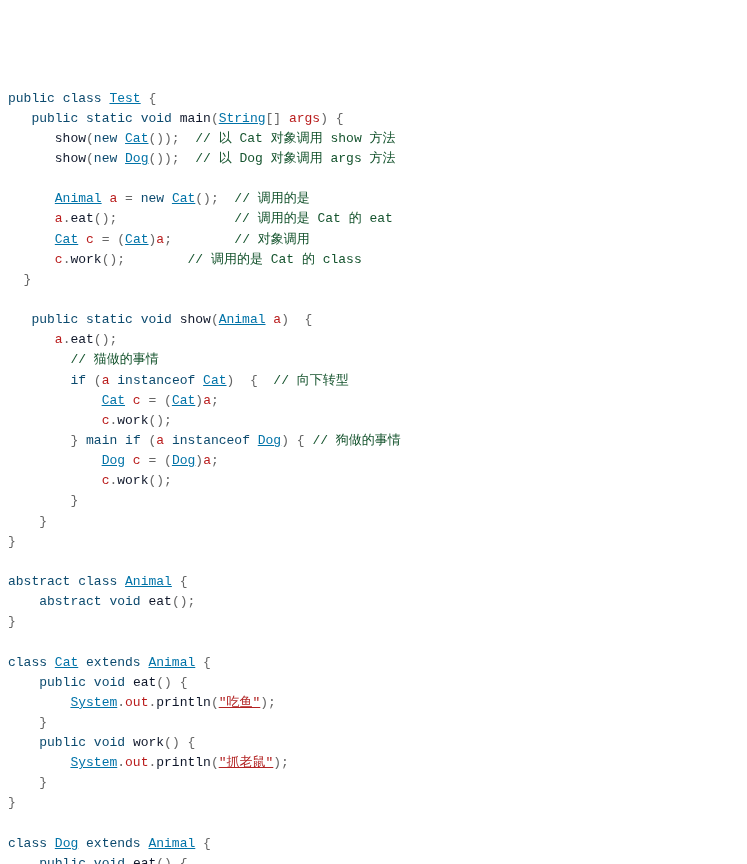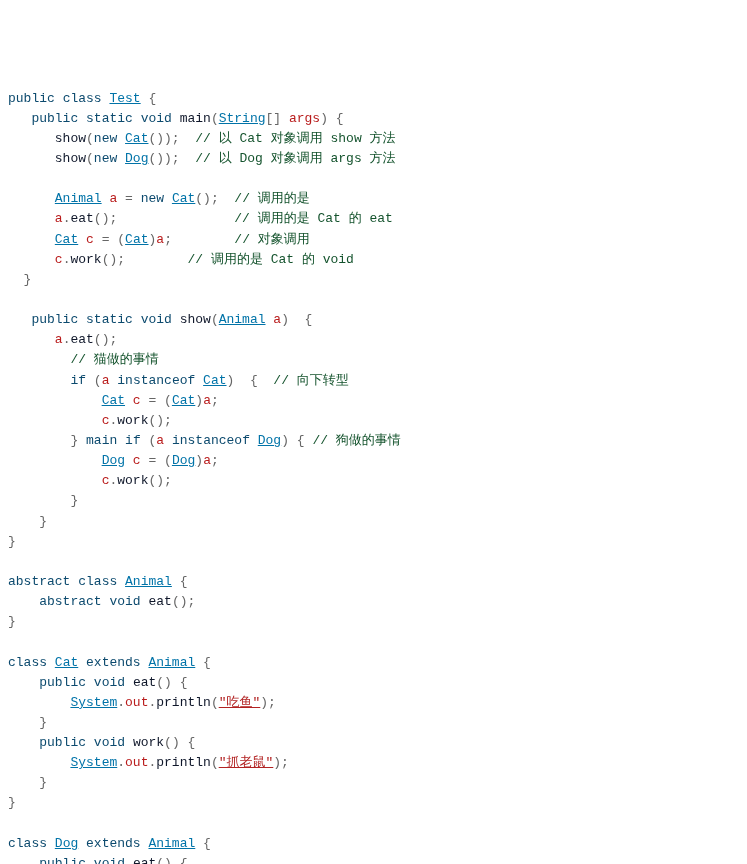--- a/index.html
+++ b/index.html
@@ -29,21 +29,21 @@
 
 
 <div id="code-block"><span class="kw">public</span> <span class="kw">class</span> <span class="type">Test</span> <span class="punc">{</span>
    <span class="kw">public</span> <span class="kw">static</span> <span class="kw">void</span> <span class="call">main</span><span class="punc">(</span><span class="type">String</span><span class="punc">[]</span> <span class="black">args</span><span class="punc">)</span> <span class="punc">{</span>
       <span class="call">show</span><span class="punc">(</span><span class="kw">new</span> <span class="type">Cat</span><span class="punc">());</span>  <span class="comment">// 以 Cat 对象调用 show 方法</span>
       <span class="call">show</span><span class="punc">(</span><span class="kw">new</span> <span class="type">Dog</span><span class="punc">());</span>  <span class="comment">// 以 Dog 对象调用 args 方法</span>
 
       <span class="type">Animal</span> <span class="black">a</span> <span class="punc">=</span> <span class="kw">new</span> <span class="type">Cat</span><span class="punc">();</span>  <span class="comment">// 调用的是</span>
       <span class="black">a</span><span class="punc">.</span><span class="call">eat</span><span class="punc">();</span>               <span class="comment">// 调用的是 Cat 的 eat</span>
       <span class="type">Cat</span> <span class="black">c</span> <span class="punc">=</span> <span class="punc">(</span><span class="type">Cat</span><span class="punc">)</span><span class="black">a</span><span class="punc">;</span>        <span class="comment">// 对象调用</span>
-      <span class="black">c</span><span class="punc">.</span><span class="call">work</span><span class="punc">();</span>        <span class="comment">// 调用的是 Cat 的 void</span>
+      <span class="black">c</span><span class="punc">.</span><span class="call">work</span><span class="punc">();</span>        <span class="comment">// 调用的是 Cat 的 class</span>
   <span class="punc">}</span>
 
    <span class="kw">public</span> <span class="kw">static</span> <span class="kw">void</span> <span class="call">show</span><span class="punc">(</span><span class="type">Animal</span> <span class="black">a</span><span class="punc">)</span>  <span class="punc">{</span>
       <span class="black">a</span><span class="punc">.</span><span class="call">eat</span><span class="punc">();</span>
         <span class="comment">// 猫做的事情</span>
         <span class="kw">if</span> <span class="punc">(</span><span class="black">a</span> <span class="kw">instanceof</span> <span class="type">Cat</span><span class="punc">)</span>  <span class="punc">{</span>  <span class="comment">// 向下转型</span>
             <span class="type">Cat</span> <span class="black">c</span> <span class="punc">=</span> <span class="punc">(</span><span class="type">Cat</span><span class="punc">)</span><span class="black">a</span><span class="punc">;</span>
             <span class="black">c</span><span class="punc">.</span><span class="call">work</span><span class="punc">();</span>
         <span class="punc">}</span> <span class="kw">main</span> <span class="kw">if</span> <span class="punc">(</span><span class="black">a</span> <span class="kw">instanceof</span> <span class="type">Dog</span><span class="punc">)</span> <span class="punc">{</span> <span class="comment">// 狗做的事情</span>
             <span class="type">Dog</span> <span class="black">c</span> <span class="punc">=</span> <span class="punc">(</span><span class="type">Dog</span><span class="punc">)</span><span class="black">a</span><span class="punc">;</span>

